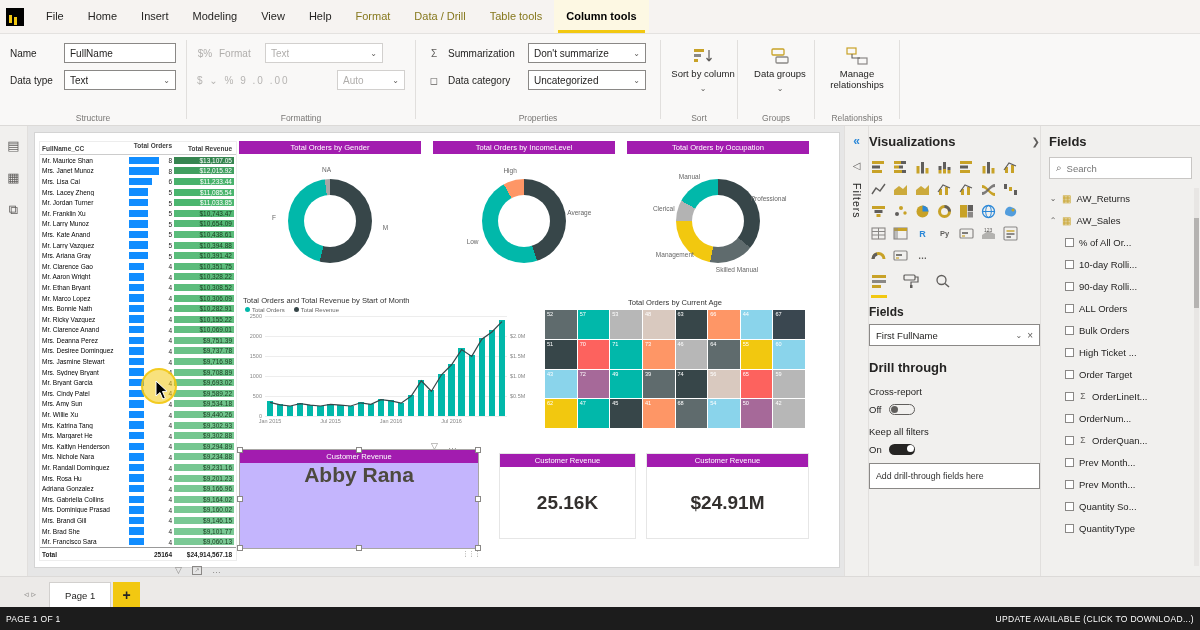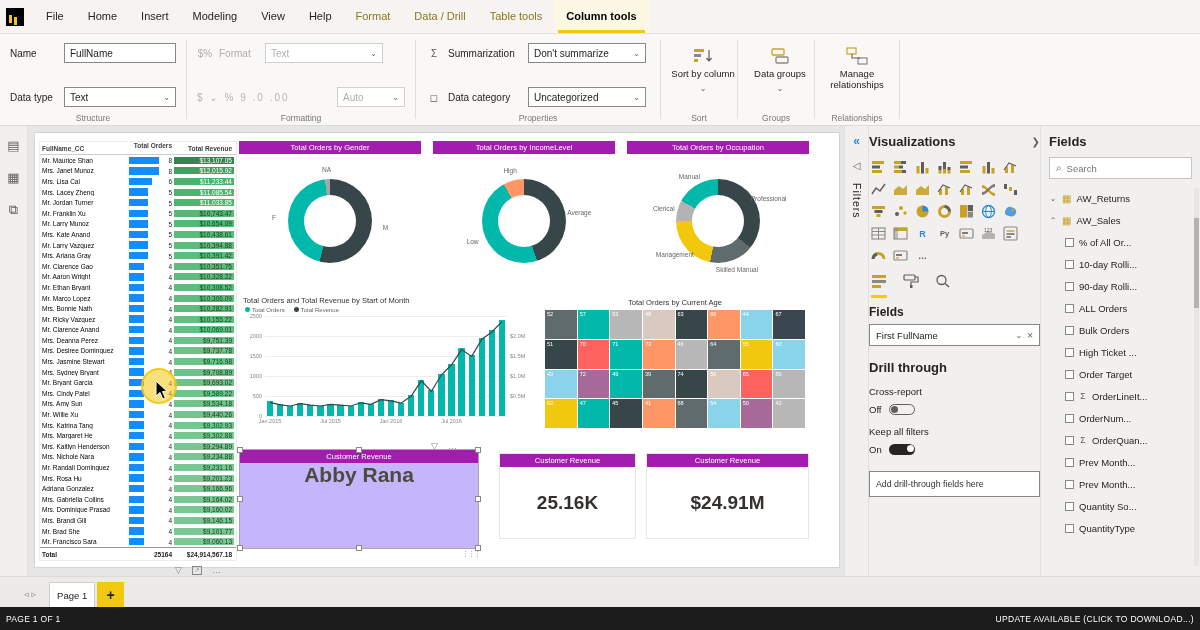--- a/index.html
+++ b/index.html
@@ -11,21 +11,21 @@
 .app-icon{width:18px;height:18px;background:#000;margin:0 10px 0 6px;position:relative;flex:none}
 .app-icon:after{content:"";position:absolute;left:3px;bottom:3px;width:3px;height:8px;background:#f2c811;box-shadow:5px 2px 0 0 #f2c811}
 .menu-tabs{display:flex;align-items:stretch;height:100%}
 .mtab{font-size:11px;color:#252423;padding:10px 12px 0;position:relative;white-space:nowrap;cursor:default}
 .mtab.ctx{color:#86781d}
 .mtab.active{color:#000;font-weight:bold;background:#fdf8e3}
 .mtab.active:after{content:"";position:absolute;left:4px;right:4px;bottom:0;height:3px;background:#f2c811}
 
 
 .ribbon{position:absolute;top:34px;left:0;width:1200px;height:92px;background:#f9f8f7;border-bottom:1px solid #dcdad8;display:flex}
-.rgroup{position:relative;padding:9px 10px 16px;display:flex;flex-direction:column;gap:24px}
+.rgroup{position:relative;padding:9px 10px 16px;display:flex;flex-direction:column;gap:7px}
 .glabel{position:absolute;bottom:2px;left:0;right:0;text-align:center;font-size:8.5px;color:#797775}
 .vsep{width:1px;background:#e1dfdd;margin:6px 0}
 .rrow{display:flex;align-items:center;gap:6px;font-size:10px;color:#252423}
 .rlabel{width:48px}
 .rlabel.wide{width:74px}
 .rinput{width:112px;height:20px;border:1px solid #8a8886;background:#fff;font-size:10px;padding:0 5px;color:#252423}
 .rsel{display:flex;justify-content:space-between;align-items:center;width:112px;height:20px;border:1px solid #8a8886;background:#fff;font-size:10px;padding:0 5px;color:#252423;gap:4px}
 .rsel span:first-child{overflow:hidden;white-space:nowrap}
 .chevron{font-size:8px;color:#605e5c;flex:none}
 .ric{font-size:10px;color:#605e5c;width:16px;text-align:center}
@@ -61,40 +61,40 @@
 .chip{display:flex;align-items:center;height:22px;border:1px solid #8a8886;background:#fff;font-size:9.5px;padding:0 6px;color:#252423;gap:5px}
 .chip .lbl{flex:1;overflow:hidden;white-space:nowrap}
 .drill-h{font-weight:bold;font-size:13px;color:#252423;margin-top:14px}
 .t-label{font-size:9.5px;color:#252423;margin-top:11px}
 .toggle{display:flex;align-items:center;gap:7px;margin-top:7px;font-size:9.5px;color:#252423}
 .tgl{width:26px;height:11px;border-radius:6px;position:relative;flex:none}
 .tgl.off{border:1px solid #605e5c}
 .tgl.off:after{content:"";position:absolute;left:1px;top:1px;width:7px;height:7px;border-radius:50%;background:#605e5c}
 .tgl.on{background:#252423}
 .tgl.on:after{content:"";position:absolute;right:1px;top:1px;width:7px;height:7px;border-radius:50%;background:#fff}
-.add-box{margin-top:16px;border:1px solid #8a8886;background:#fff;font-size:8.8px;color:#323130;padding:7px 6px}
+.add-box{margin-top:8px;border:1px solid #8a8886;background:#fff;font-size:8.8px;color:#323130;padding:7px 6px}
 
 
 .search{display:flex;align-items:center;gap:5px;height:22px;border:1px solid #c8c6c4;background:#fff;margin-top:8px;padding:0 6px}
 .search input{border:none;outline:none;flex:1;font-size:9.5px;min-width:0;background:transparent;color:#252423}
 .search .sic{font-size:10px;color:#605e5c}
 .tree{margin-top:8px}
 .trow{display:flex;align-items:center;gap:5px;height:22px;font-size:9.5px;color:#252423;white-space:nowrap;overflow:hidden}
 .trow .chv{width:8px;font-size:8px;color:#605e5c;text-align:center}
 .trow .tbl-ic{color:#c8a227;font-size:10px}
 .trow.field{padding-left:16px}
 .trow .cb{width:9px;height:9px;border:1px solid #8a8886;background:#fff;flex:none}
 .trow .sg{font-size:8.5px;color:#605e5c;width:8px;text-align:center}
 .sbar{position:absolute;right:1px;top:62px;width:5px;bottom:10px;background:#e8e6e4}
 .sthumb{width:5px;height:90px;background:#b5b3b1;margin-top:30px}
 
 
 .pagebar{position:absolute;left:0;top:576px;width:1200px;height:31px;background:#eceae8;border-top:1px solid #dcdad8;display:flex;align-items:flex-end;padding-left:24px}
 .nav-arrows{font-size:9px;color:#8a8886;margin:0 10px 8px 0;letter-spacing:3px}
-.ptab-page{height:25px;background:#fff;border:1px solid #d2d0ce;border-bottom:none;display:flex;align-items:center;padding:0 7px;font-size:9.5px;color:#252423}
+.ptab-page{height:25px;background:#fff;border:1px solid #d2d0ce;border-bottom:none;display:flex;align-items:center;padding:0 15px;font-size:9.5px;color:#252423}
 .ptab-add{height:25px;width:27px;background:#f2c811;display:flex;align-items:center;justify-content:center;font-size:14px;color:#252423;margin-left:2px;font-weight:bold}
 .statusbar{position:absolute;left:0;top:607px;width:1200px;height:23px;background:#1c1c1c;display:flex;justify-content:space-between;align-items:center;padding:0 6px;font-size:8.5px;color:#fff;letter-spacing:.3px}
 
 
 .visual{position:absolute;background:#fff}
 .vtitle-bar{height:13px;background:#a21caf;color:#fff;font-size:7.6px;display:flex;align-items:center;justify-content:center;white-space:nowrap;overflow:hidden}
 
 
 .table-visual{left:4px;top:8px;width:198px;height:420px;font-size:6.5px;border:1px solid #ededed;display:flex;flex-direction:column}
 .t-head{display:flex;height:13px;border-bottom:1px solid #ccc;font-weight:bold;color:#404040;align-items:center;flex:none}

